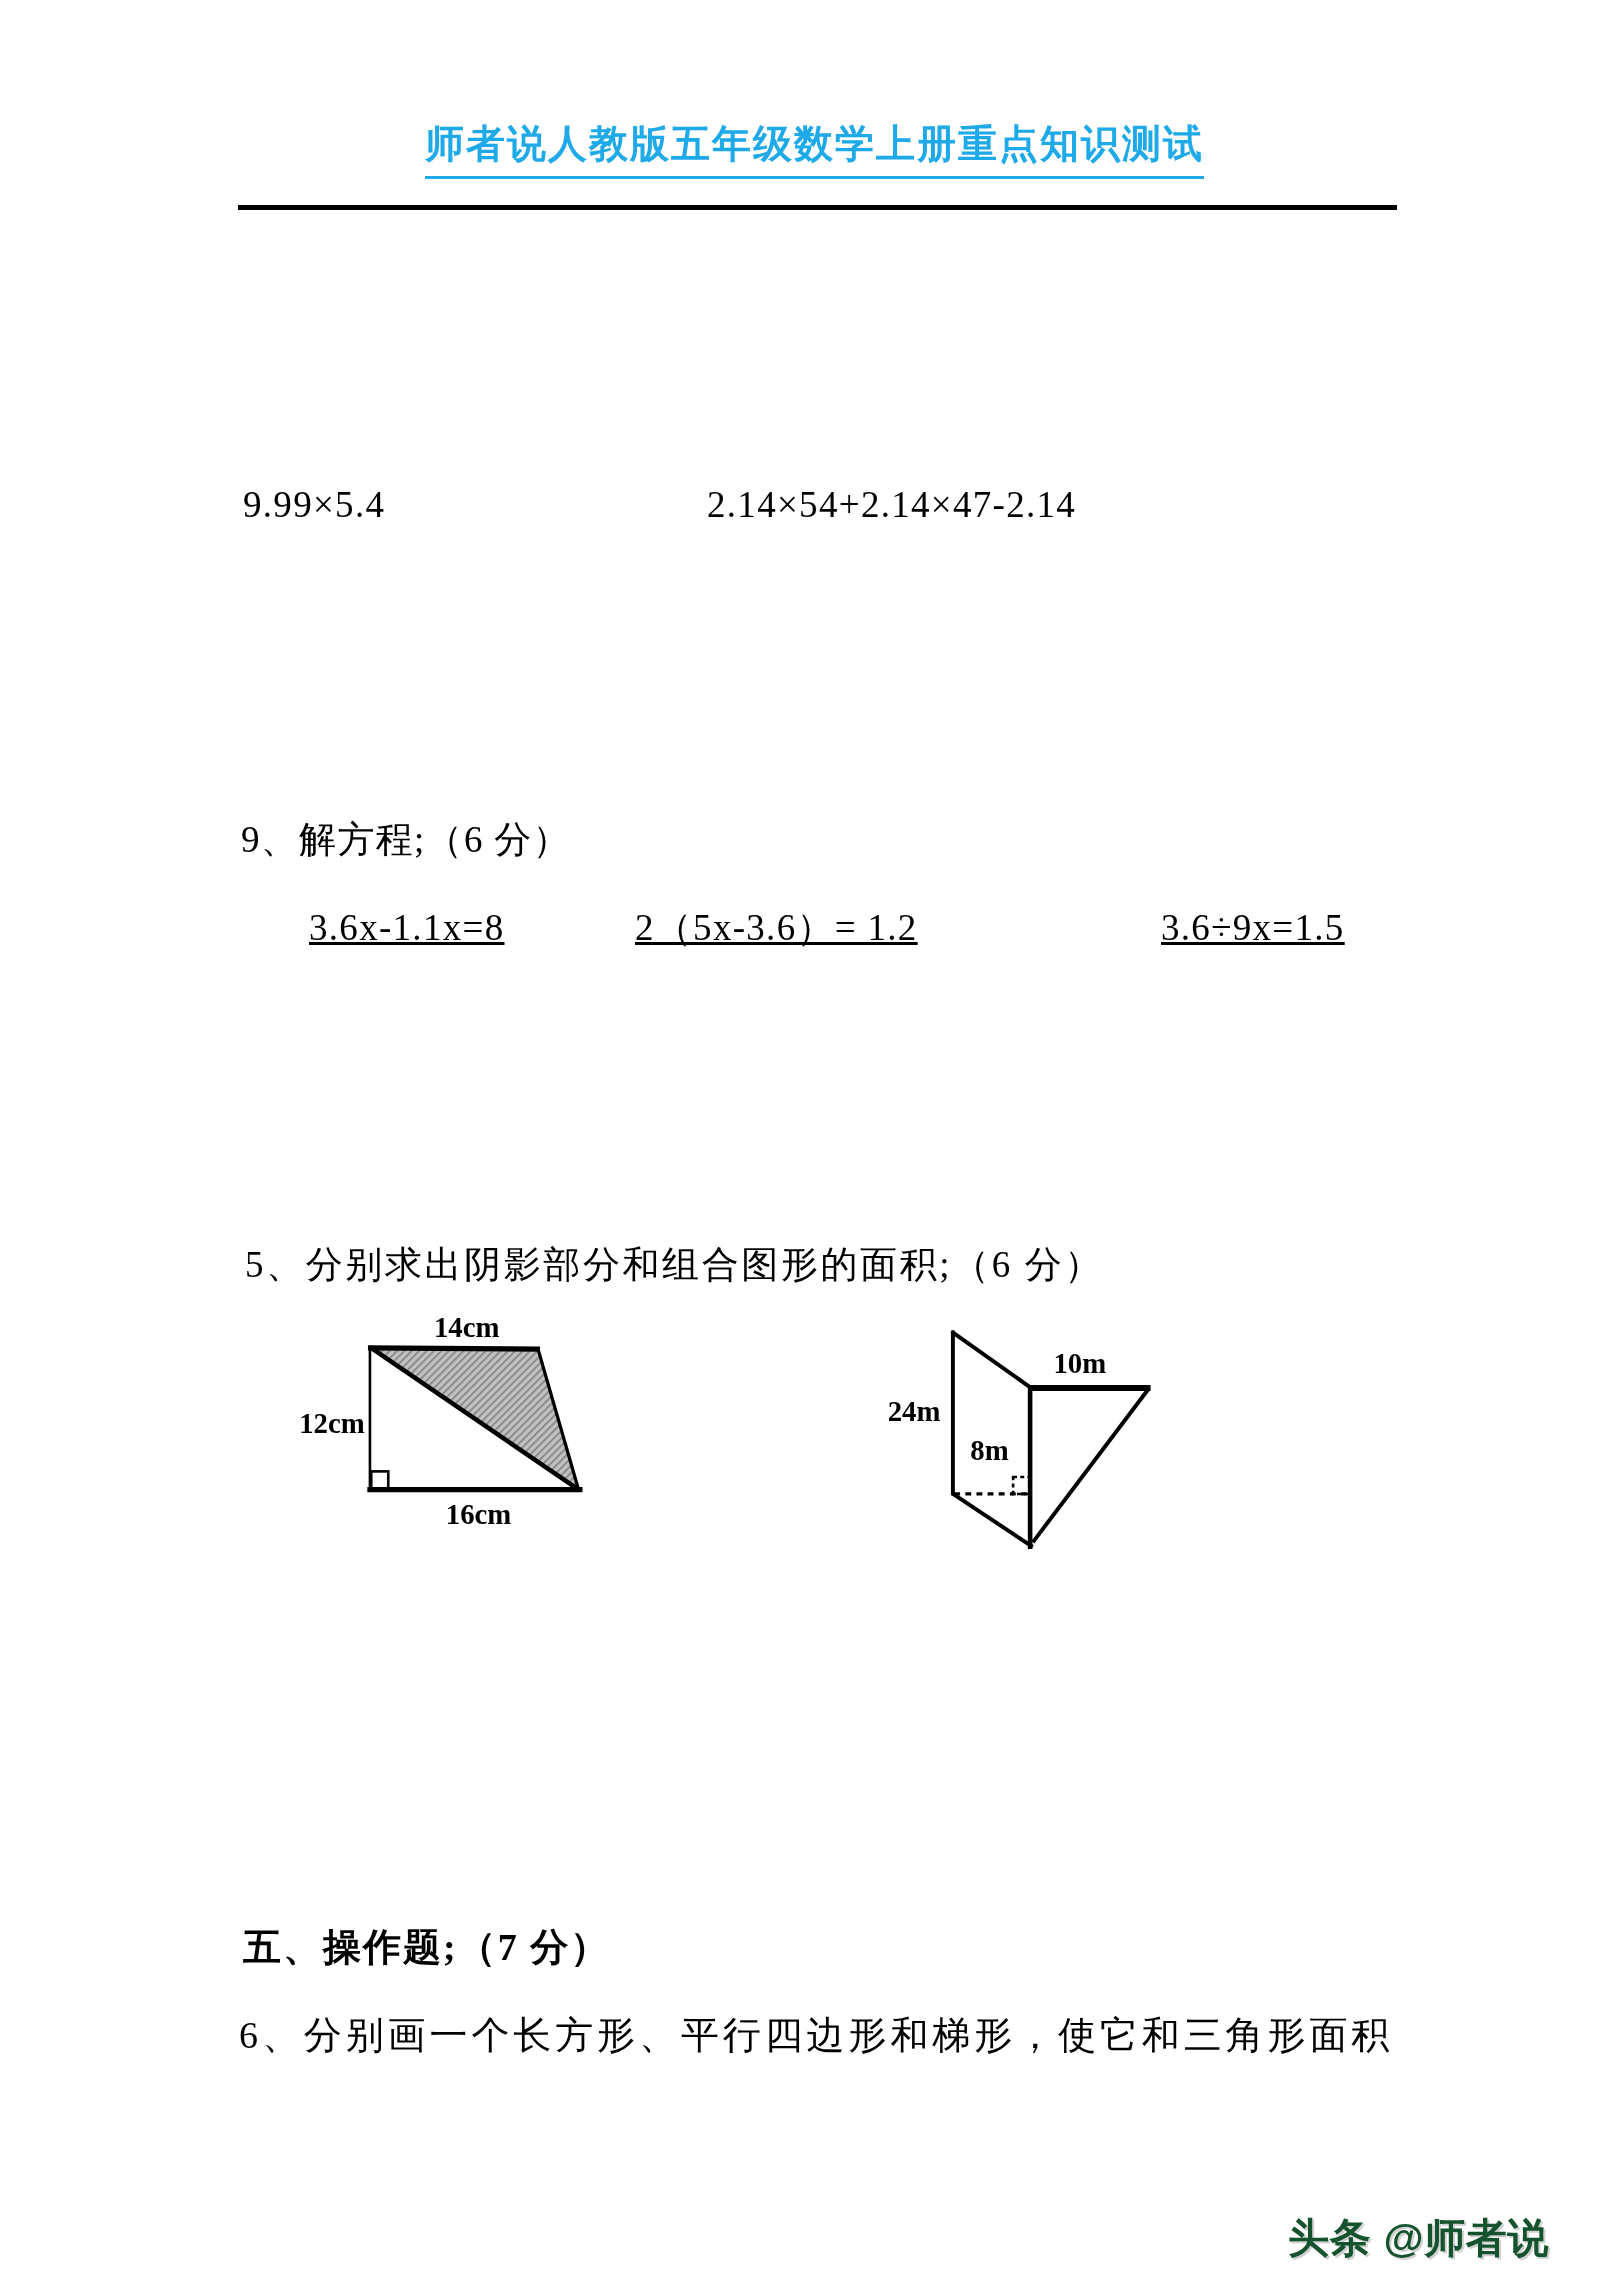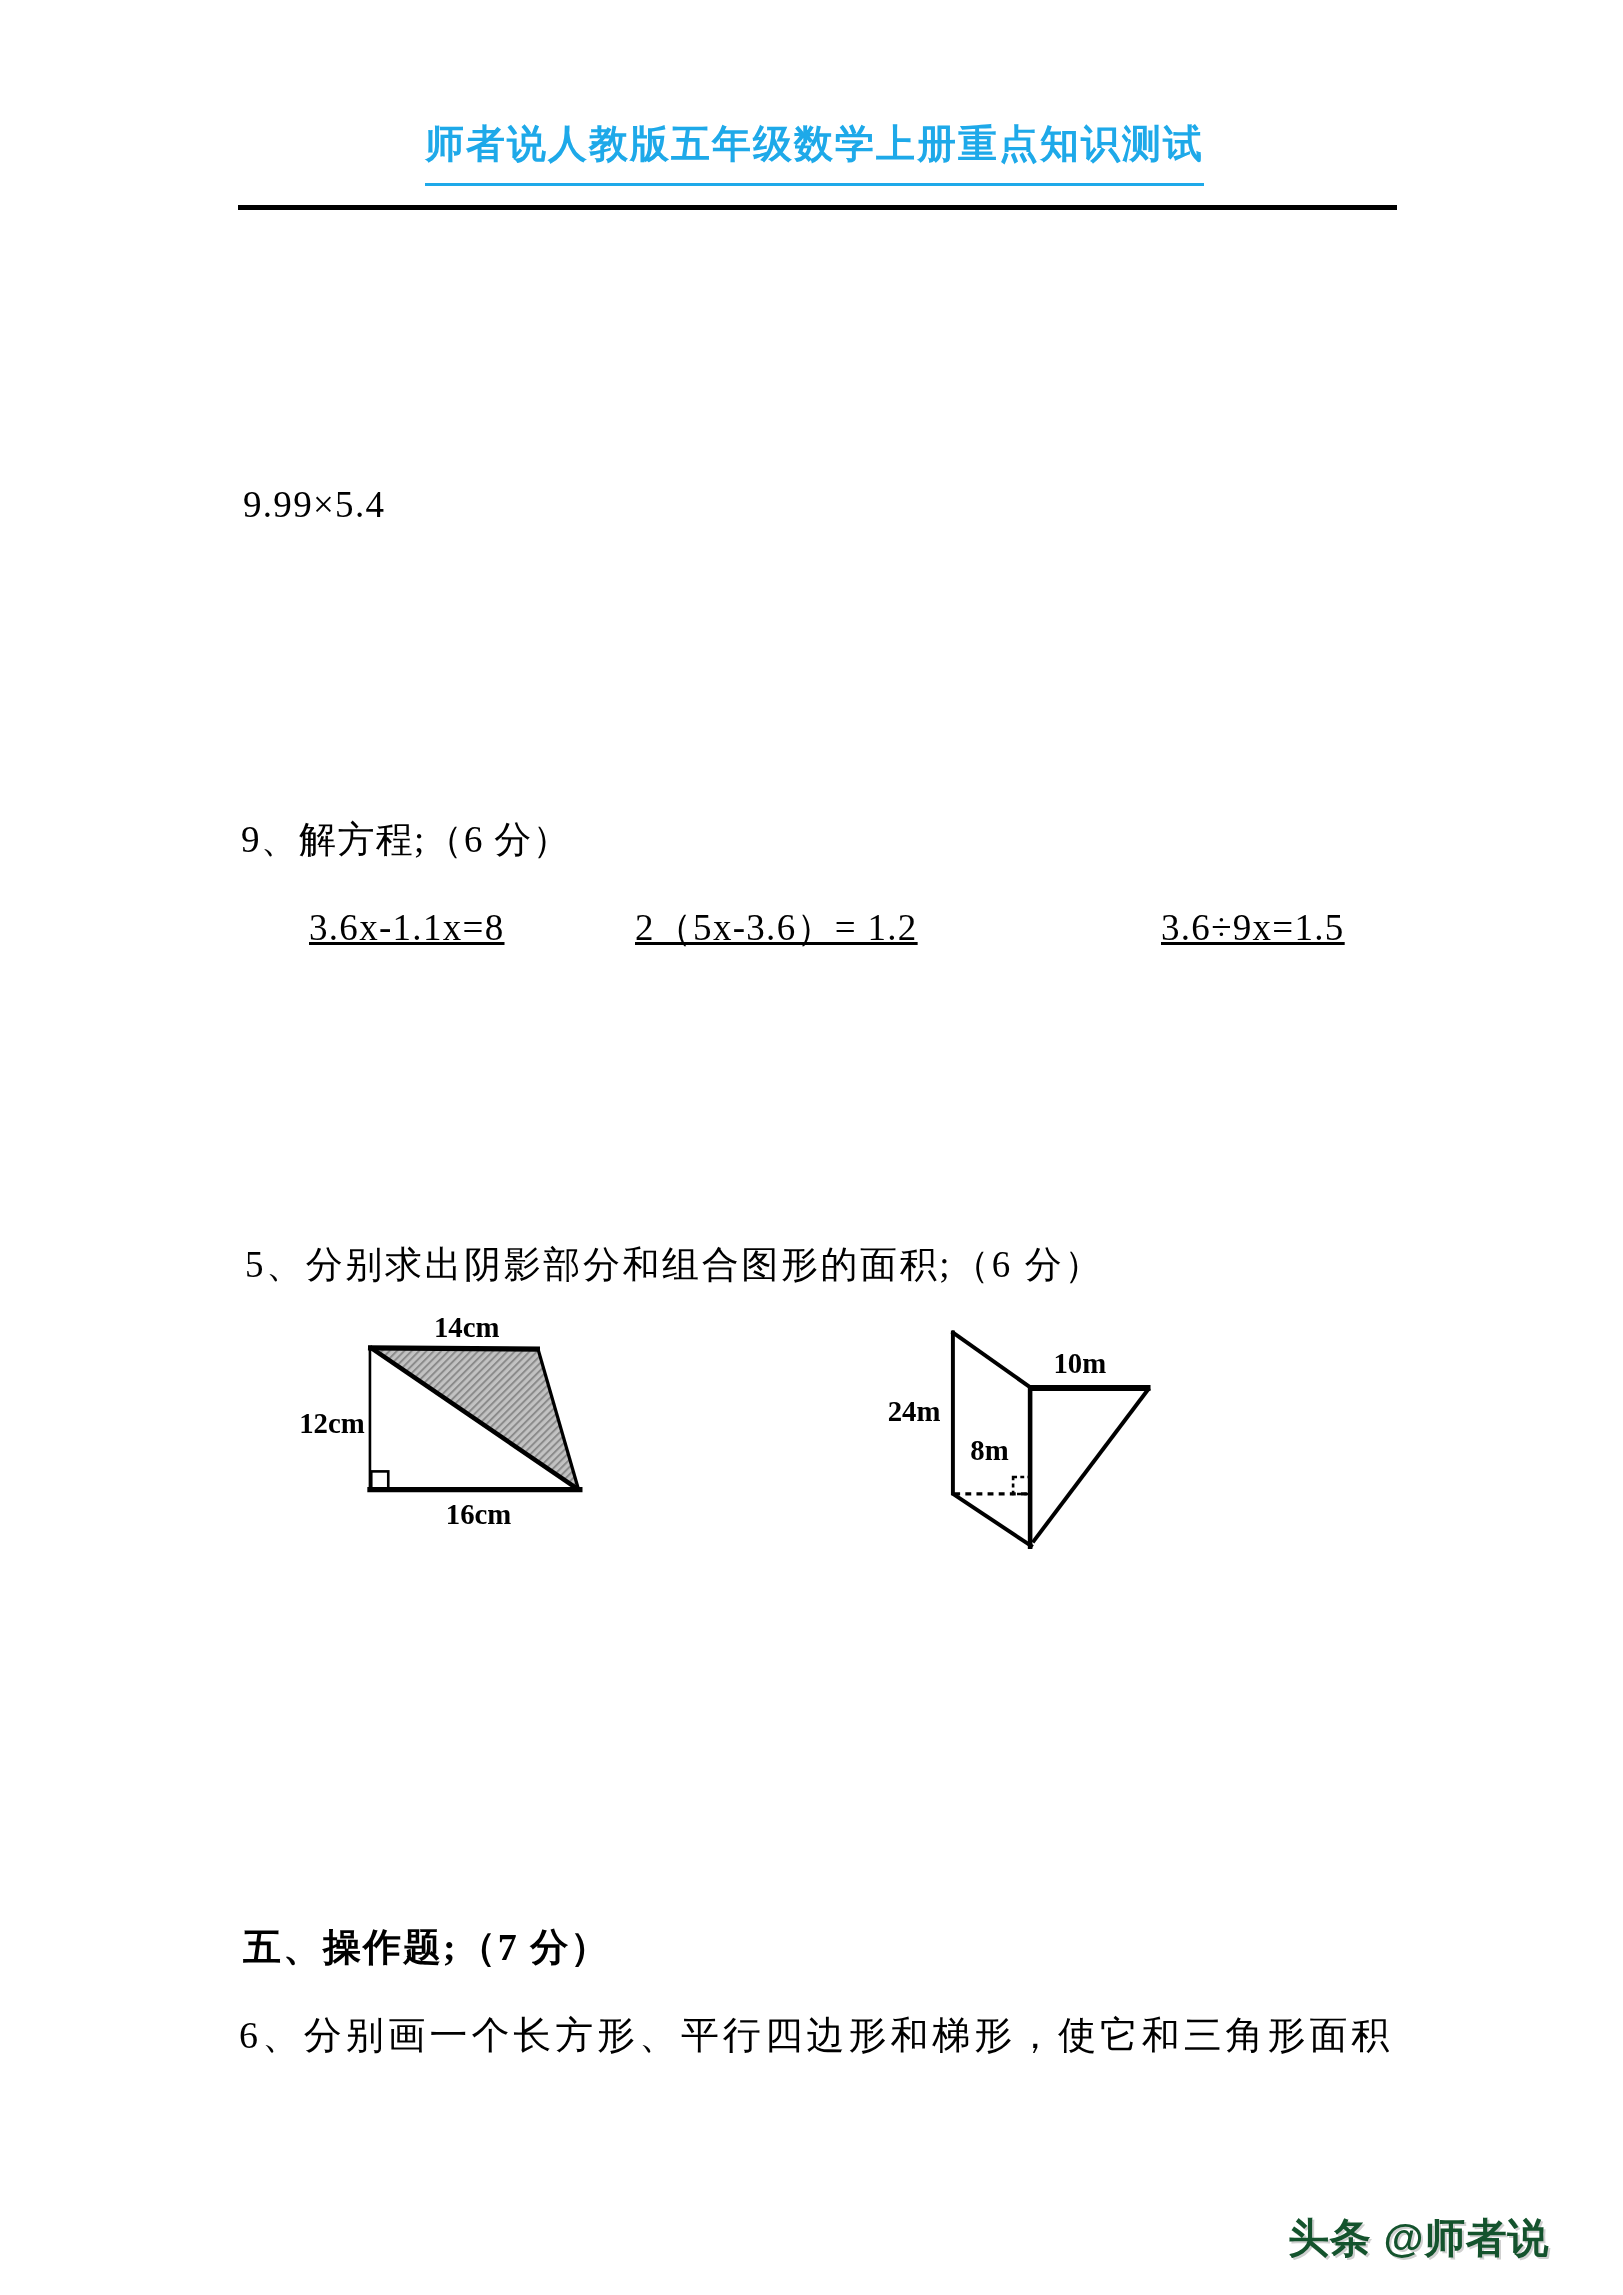--- a/index.html
+++ b/index.html
@@ -13,21 +13,21 @@
   }
   .abs{position:absolute;white-space:nowrap;line-height:1.12;}
 
   
   .doc-title{
     left:425px;top:122px;
     font-family:"Liberation Sans","DejaVu Sans",sans-serif;
     font-weight:bold;
     font-size:39px;
     letter-spacing:2px;
-    padding-bottom:17px;
+    padding-bottom:10px;
     border-bottom:3.3px solid;
   }
   .header-rule{
     left:238px;top:205px;
     width:1159px;height:4.6px;
     background:#000;
   }
 
   
   .expr{font-size:37px;letter-spacing:1.3px;}
@@ -68,20 +68,21 @@
 </style>
 </head>
 <body>
 
 <div class="page">
 
   <div class="abs doc-title" style="color: rgb(30, 169, 233);">师者说人教版五年级数学上册重点知识测试</div>
   <div class="abs header-rule" style="background: rgb(0, 0, 0);"></div>
 
   <div class="abs expr expr-left">9.99×5.4</div>
+  <div class="abs expr expr-right">2.14×54+2.14×47-2.14</div>
 
   <div class="abs sec4-heading">9、解方程;（6 分）</div>
   <div class="abs equation eq-1">3.6x-1.1x=8</div>
   <div class="abs equation eq-2">2（5x-3.6）= 1.2</div>
   <div class="abs equation eq-3">3.6÷9x=1.5</div>
 
   <div class="abs sec5-heading">5、分别求出阴影部分和组合图形的面积;（6 分）</div>
 
   <svg class="figure-svg fig-left" viewBox="430 1990 500 370" xmlns="http://www.w3.org/2000/svg">
     <defs>

